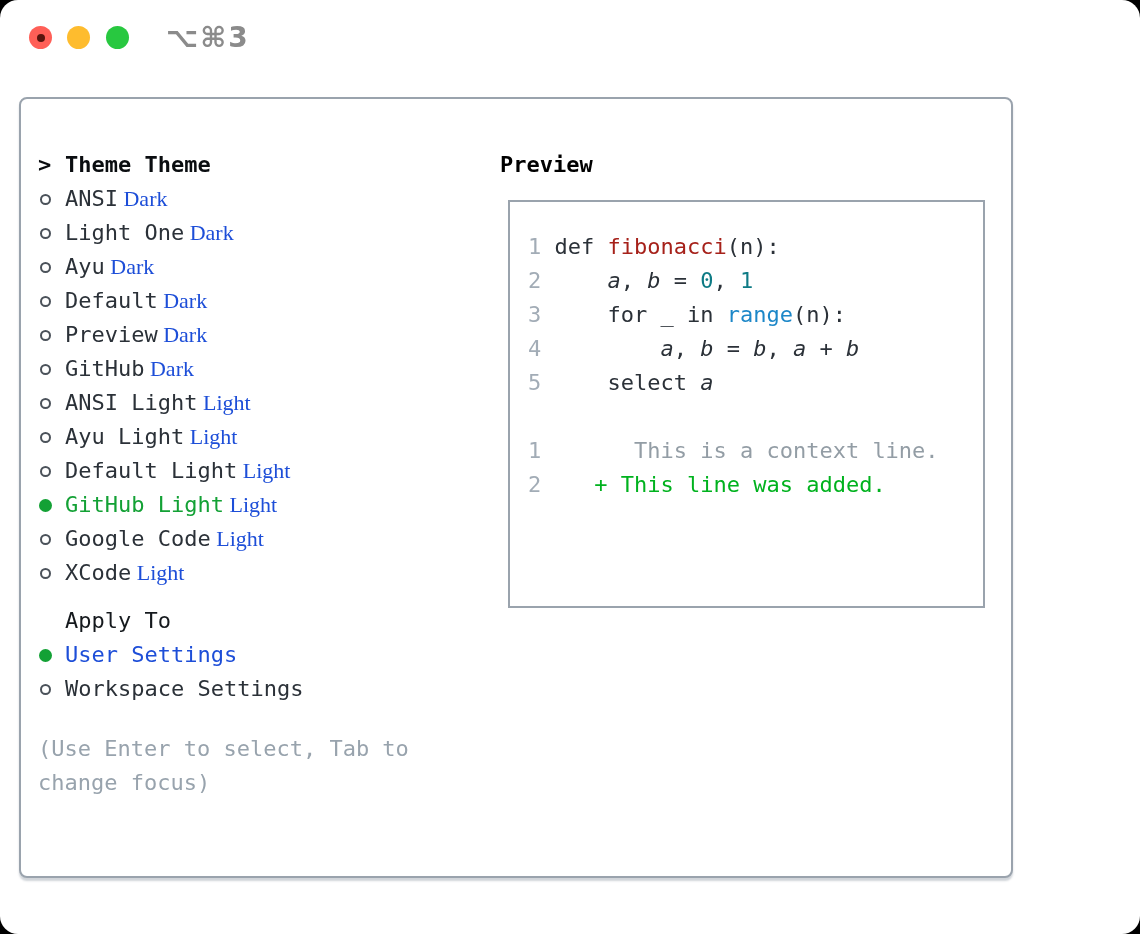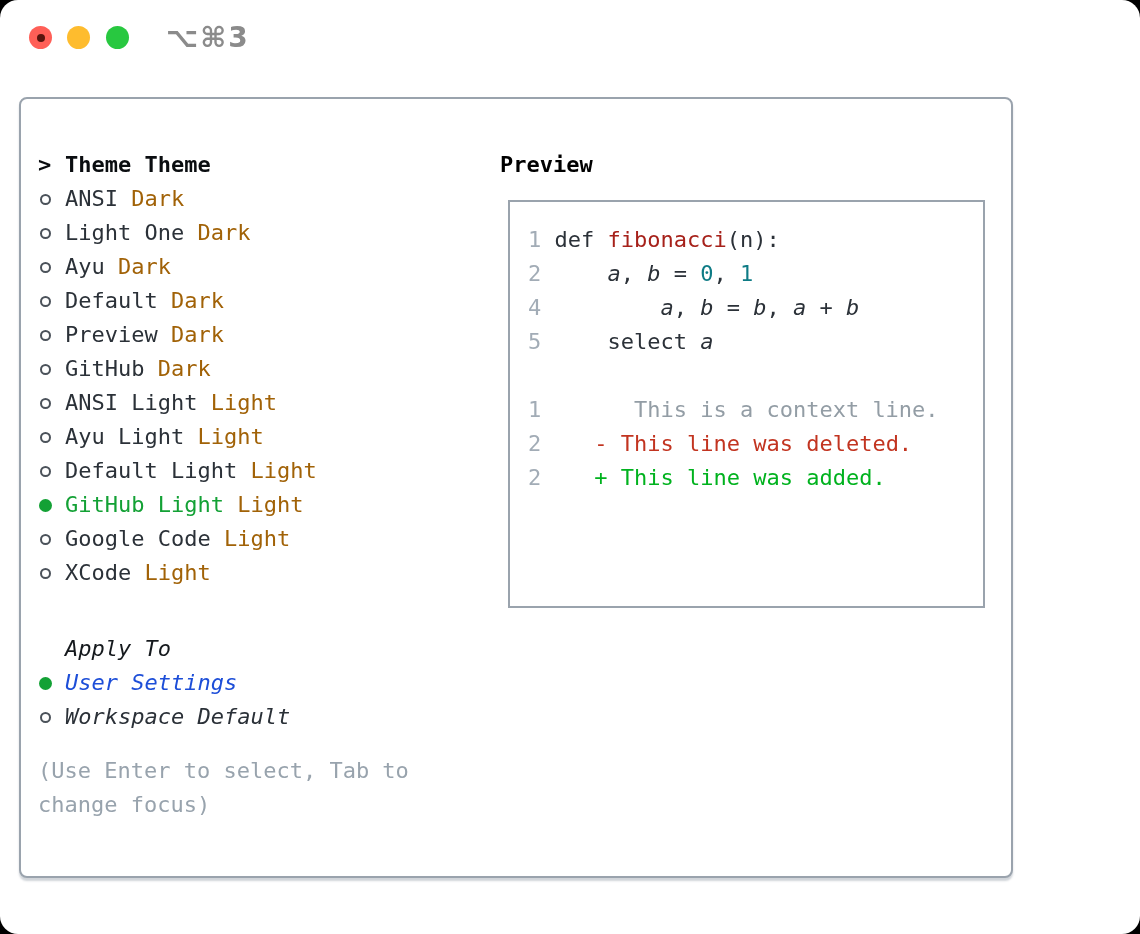--- a/index.html
+++ b/index.html
@@ -17,29 +17,29 @@
   
   .left-col{position:absolute;left:17px;top:49px;width:450px;font-size:22px;line-height:34px;color:#2b3138;}
   .row{display:flex;align-items:center;height:34px;white-space:pre;}
   .marker{display:inline-flex;align-items:center;width:27px;flex:0 0 27px;}
   .prompt{font-weight:bold;color:#0a0d10;}
   .header-text{font-weight:bold;color:#0a0d10;}
   .radio{display:inline-block;width:11px;height:11px;border:2px solid #4b525a;border-radius:50%;box-sizing:border-box;margin-left:2px;}
   .radio.on{width:13px;height:13px;border:none;background:#13a135;margin-left:1px;}
   .t-name{color:#2b3138;}
   .t-name.sel{color:#13a135;}
-  .t-var{color:#a16207;}
-  .apply-section{margin-top:42px;font-style:italic;}
+  .t-var{color:#1d4ed8;font-family:Liberation Serif, serif;}
+  .apply-section{margin-top:14px;}
   .apply-header{color:#15191d;}
   .a-label{color:#2b3138;}
   .a-label.sel{color:#1d4ed8;}
-  .hint{margin-top:20px;color:#98a3ad;white-space:pre-line;}
+  .hint{margin-top:26px;color:#98a3ad;white-space:pre-line;}
   
   .preview-header{position:absolute;left:479px;top:49px;height:34px;line-height:34px;font-size:22px;font-weight:bold;color:#000000;}
-  .preview-box{position:absolute;left:487px;top:101px;width:477px;height:408px;box-sizing:border-box;border:2px solid #9aa3ad;background:#fff;padding:21px 0 0 18px;overflow:hidden;}
+  .preview-box{position:absolute;left:487px;top:101px;width:477px;height:408px;box-sizing:border-box;border:2px solid #9aa3ad;background:#fff;padding:28px 0 0 18px;overflow:hidden;}
   .code-line{height:34px;line-height:34px;font-size:22px;white-space:pre;color:#2b3138;}
   .tk-ln{color:#a2acb6;}
   .tk-pl{color:#2b3138;}
   .tk-fn{color:#a6211a;}
   .tk-num{color:#0e7b85;}
   .tk-bi{color:#1c87c8;}
   .tk-var{color:#2b3138;font-style:italic;}
   .tk-ctx{color:#939da5;}
   .tk-del{color:#c23420;}
   .tk-add{color:#00b21e;}
@@ -131,36 +131,36 @@
           <span class="apply-header">Apply To</span>
         </div>
         <div id="apply-list">
   <div class="row apply-row">
     <span class="marker"><span class="radio on"></span></span>
     <span class="a-label sel">User Settings</span>
   </div>
 
   <div class="row apply-row">
     <span class="marker"><span class="radio"></span></span>
-    <span class="a-label">Workspace Default</span>
+    <span class="a-label">Workspace Settings</span>
   </div>
 </div>
       </div>
 
       <div class="hint">(Use Enter to select, Tab to
 change focus)</div>
     </div>
 
     <div class="preview-header">Preview</div>
     <div class="preview-box">
       <div id="code-lines">
           <div class="code-line"><span class="tk-ln">1</span><span class="tk-pl"> def </span><span class="tk-fn">fibonacci</span><span class="tk-pl">(n):</span></div>
           <div class="code-line"><span class="tk-ln">2</span><span class="tk-pl">     </span><span class="tk-var">a</span><span class="tk-pl">, </span><span class="tk-var">b</span><span class="tk-pl"> = </span><span class="tk-num">0</span><span class="tk-pl">, </span><span class="tk-num">1</span></div>
+          <div class="code-line"><span class="tk-ln">3</span><span class="tk-pl">     for _ in </span><span class="tk-bi">range</span><span class="tk-pl">(n):</span></div>
           <div class="code-line"><span class="tk-ln">4</span><span class="tk-pl">         </span><span class="tk-var">a</span><span class="tk-pl">, </span><span class="tk-var">b</span><span class="tk-pl"> = </span><span class="tk-var">b</span><span class="tk-pl">, </span><span class="tk-var">a</span><span class="tk-pl"> + </span><span class="tk-var">b</span></div>
           <div class="code-line"><span class="tk-ln">5</span><span class="tk-pl">     select </span><span class="tk-var">a</span></div>
           <div class="code-line"></div>
           <div class="code-line"><span class="tk-ln">1</span><span class="tk-ctx">       This is a context line.</span></div>
-          <div class="code-line"><span class="tk-ln">2</span><span class="tk-pl">    </span><span class="tk-del">- This line was deleted.</span></div>
           <div class="code-line"><span class="tk-ln">2</span><span class="tk-pl">    </span><span class="tk-add">+ This line was added.</span></div>
         </div>
     </div>
   </div>
 </div>
 
 </body></html>

